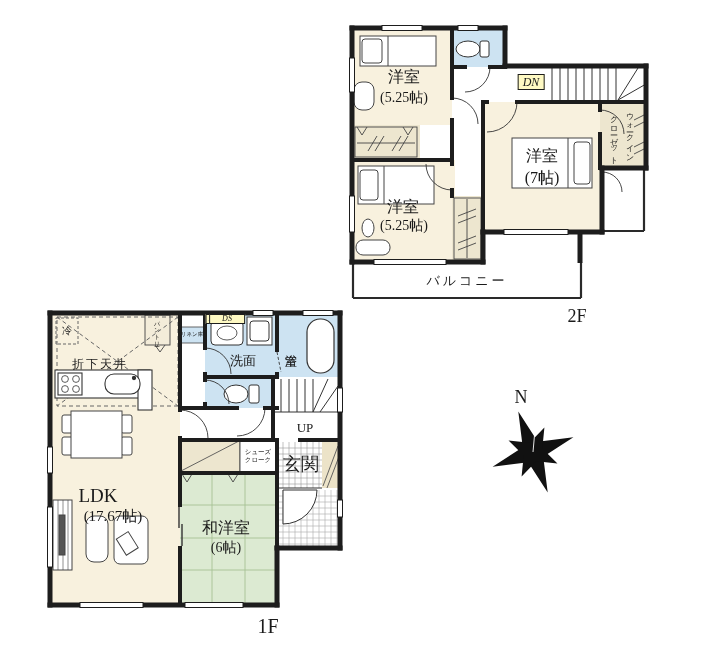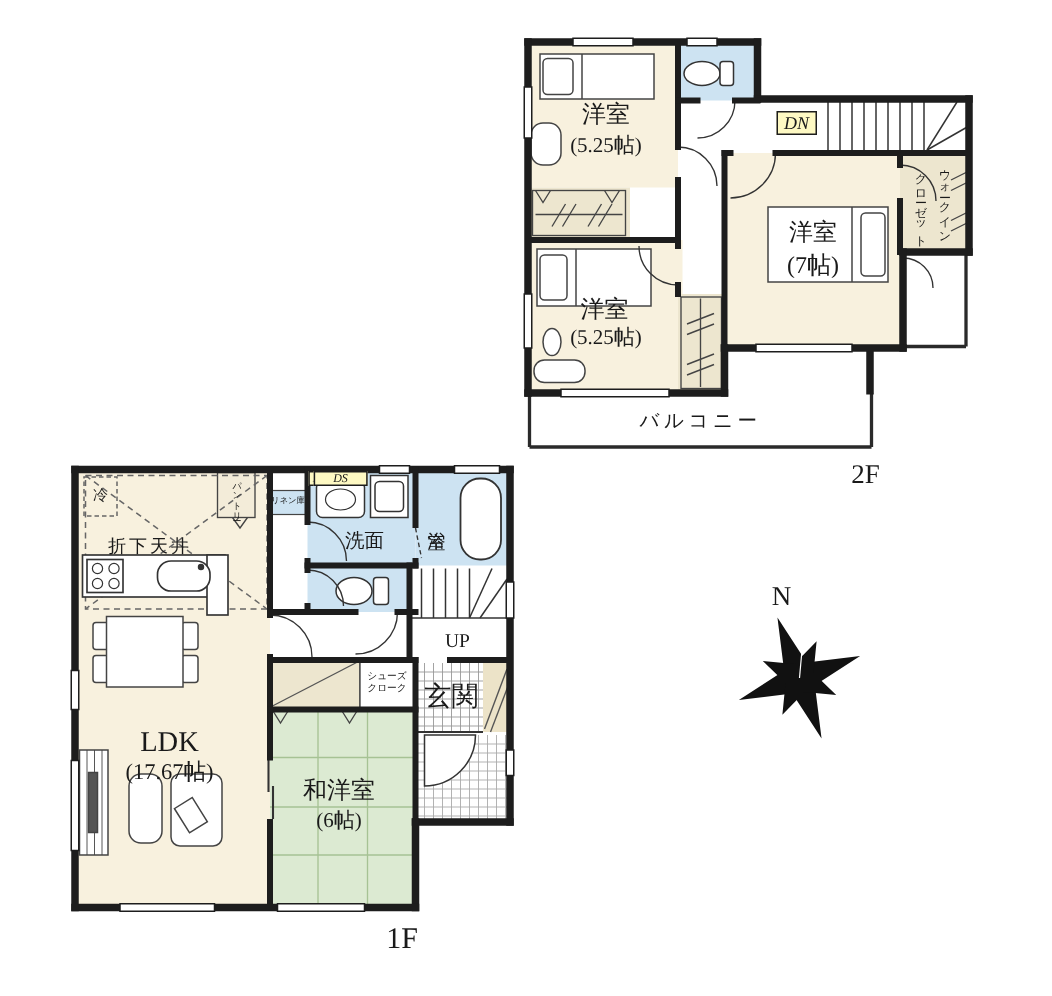--- a/index.html
+++ b/index.html
@@ -382,21 +382,21 @@
   <div class="vlabel" style="left:157px;top:330px;font-size:6px;">パントリー</div>
   <div class="label box-label" style="left:213px;top:319px;font-size:8px;padding:0 2px;text-align:right;">PS</div>
   <div class="label box-label" style="left:227px;top:319px;font-size:8px;padding:0 12px;">DS</div>
   <div class="label" style="left:192px;top:335px;font-size:5.5px;">リネン庫</div>
   <div class="label" style="left:243px;top:360px;font-size:13px;">洗面</div>
   <div class="vlabel" style="left:291px;top:345px;font-size:12px;">浴室</div>
   <div class="label" style="left:305px;top:427px;font-size:13px;">UP</div>
   <div class="label" style="left:258px;top:452px;font-size:6.5px;">シューズ</div>
   <div class="label" style="left:258px;top:460px;font-size:6.5px;">クローク</div>
   <div class="label" style="left:301px;top:464px;font-size:18px;">玄関</div>
-  <div class="label" style="left:113px;top:495px;font-size:19px;">LDK</div>
+  <div class="label" style="left:98px;top:495px;font-size:19px;">LDK</div>
   <div class="label" style="left:113px;top:516px;font-size:15px;">(17.67帖)</div>
   <div class="label" style="left:226px;top:528px;font-size:16px;">和洋室</div>
   <div class="label" style="left:226px;top:548px;font-size:14px;text-align:right;">(6帖)</div>
   <div class="label" style="left:268px;top:626px;font-size:20px;">1F</div>
 
   <div class="label" style="left:521px;top:397px;font-size:18px;">N</div>
 
 </div>
 
 </body></html>

